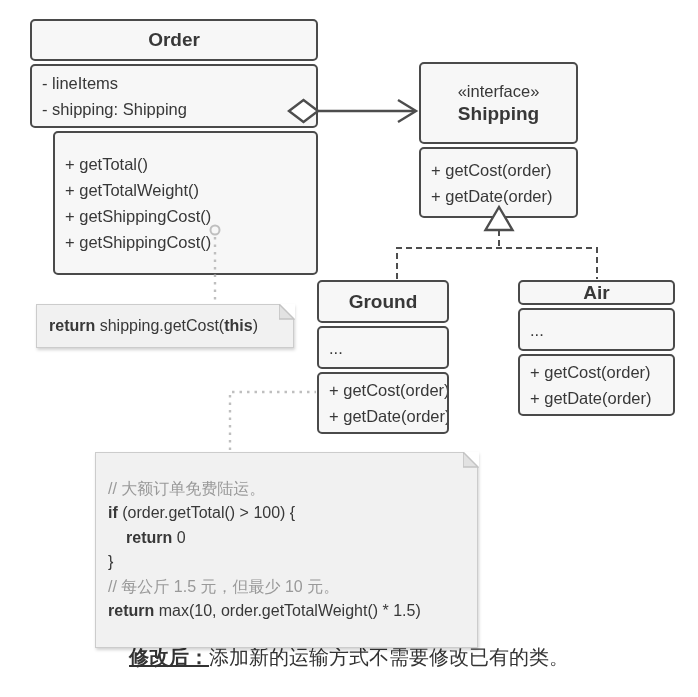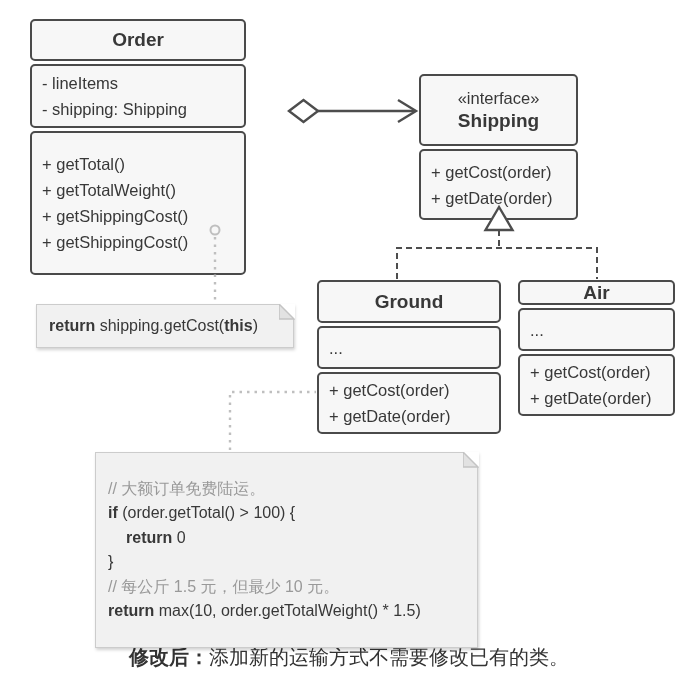--- a/index.html
+++ b/index.html
@@ -92,21 +92,21 @@
   
   .caption {
     position: absolute;
     left: 0; right: 0;
     top: 644px;
     text-align: center;
     font-size: 20px;
     color: #333333;
     z-index: 1;
   }
-  .caption .bold { font-weight: bold; }
+  .caption .bold { font-weight: bold; text-decoration: underline; }
 </style>
 </head>
 <body>
 
 <div class="canvas">
 
   <svg class="connectors" width="698" height="697" viewBox="0 0 698 697">
 
     <g>
       <line class="solid-line" x1="318" y1="111" x2="414" y2="111"></line>
@@ -122,46 +122,46 @@
     <g>
       <path class="note-dots" d="M215 237 L215 303"></path>
       <circle class="anchor-circle" cx="215" cy="230" r="4.5"></circle>
     </g>
 
     <g>
       <path class="note-dots" d="M230 450 L230 392 L316 392"></path>
     </g>
   </svg>
 
-  <div class="uml-class" style="left:30px; top:19px; width:216px;">
+  <div class="uml-class" style="left:30px; top:19px; width:288px;">
     <div class="sec title" style="height:42px;">Order</div>
     <div class="sec" style="height:64px;">
       <div class="member">- lineItems</div>
       <div class="member">- shipping: Shipping</div>
     </div>
-    <div class="sec" style="height:144px;">
+    <div class="sec" style="height:144px;margin-left:23px;">
       <div class="member">+ getTotal()</div>
       <div class="member">+ getTotalWeight()</div>
       <div class="member">+ getShippingCost()</div>
       <div class="member">+ getShippingCost()</div>
     </div>
   </div>
 
   <div class="uml-class" style="left:419px; top:62px; width:159px;">
-    <div class="sec title" style="height:72px;margin-top:12px;">
+    <div class="sec title" style="height:82px;">
       <div class="stereotype">«interface»</div>
       <div class="title-name">Shipping</div>
     </div>
     <div class="sec" style="height:71px;">
       <div class="member">+ getCost(order)</div>
       <div class="member">+ getDate(order)</div>
     </div>
   </div>
 
-  <div class="uml-class" style="left:317px; top:280px; width:184px;">
+  <div class="uml-class" style="left:317px; top:280px; width:132px;">
     <div class="sec title" style="height:43px;">Ground</div>
     <div class="sec" style="height:43px;">
       <div class="member">...</div>
     </div>
     <div class="sec" style="height:62px;">
       <div class="member">+ getCost(order)</div>
       <div class="member">+ getDate(order)</div>
     </div>
   </div>
 

